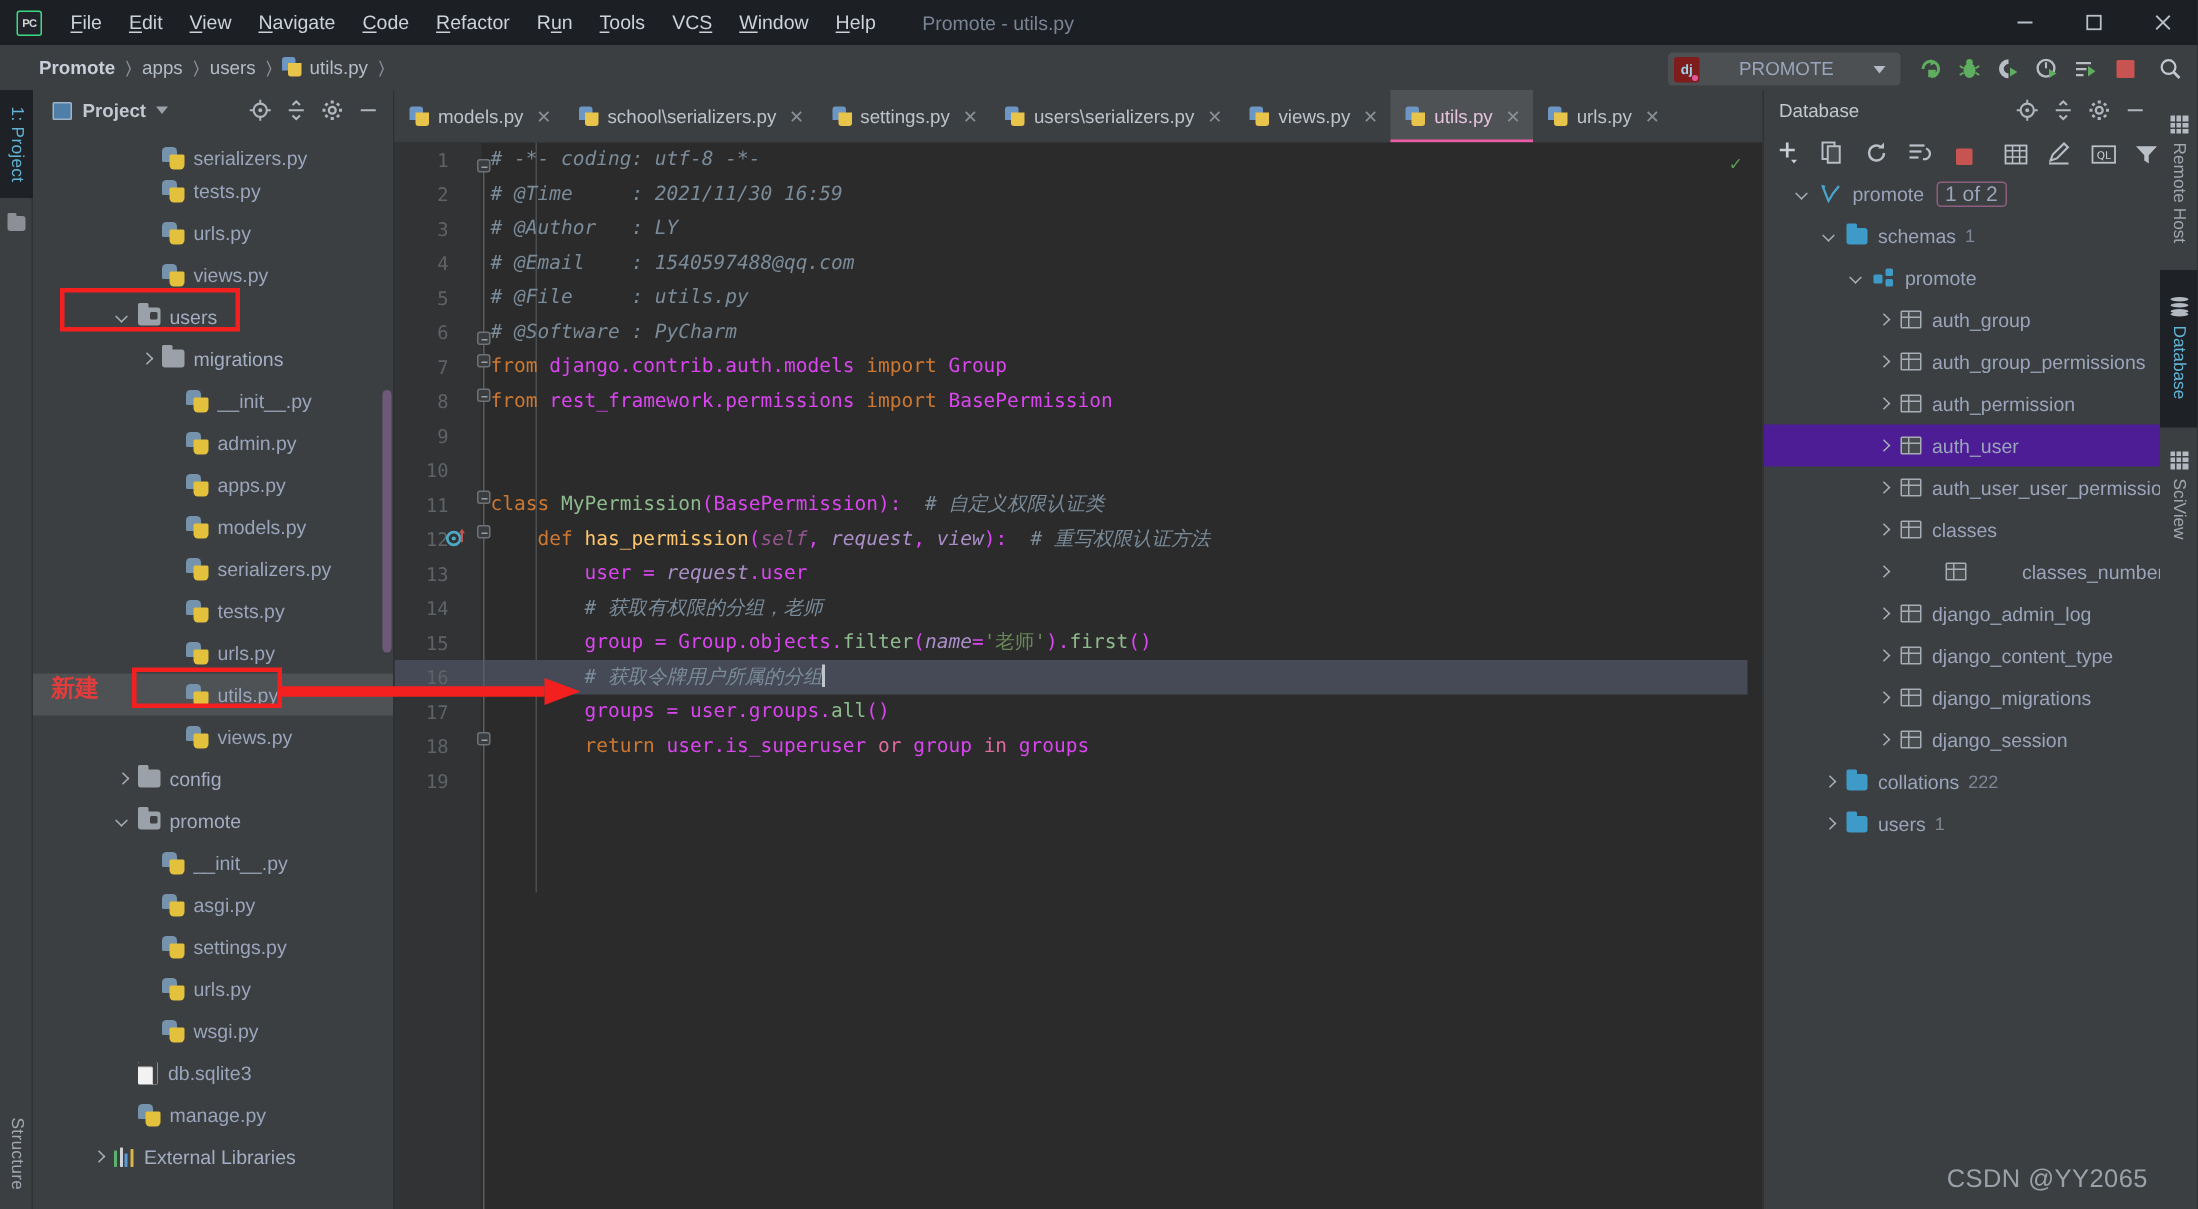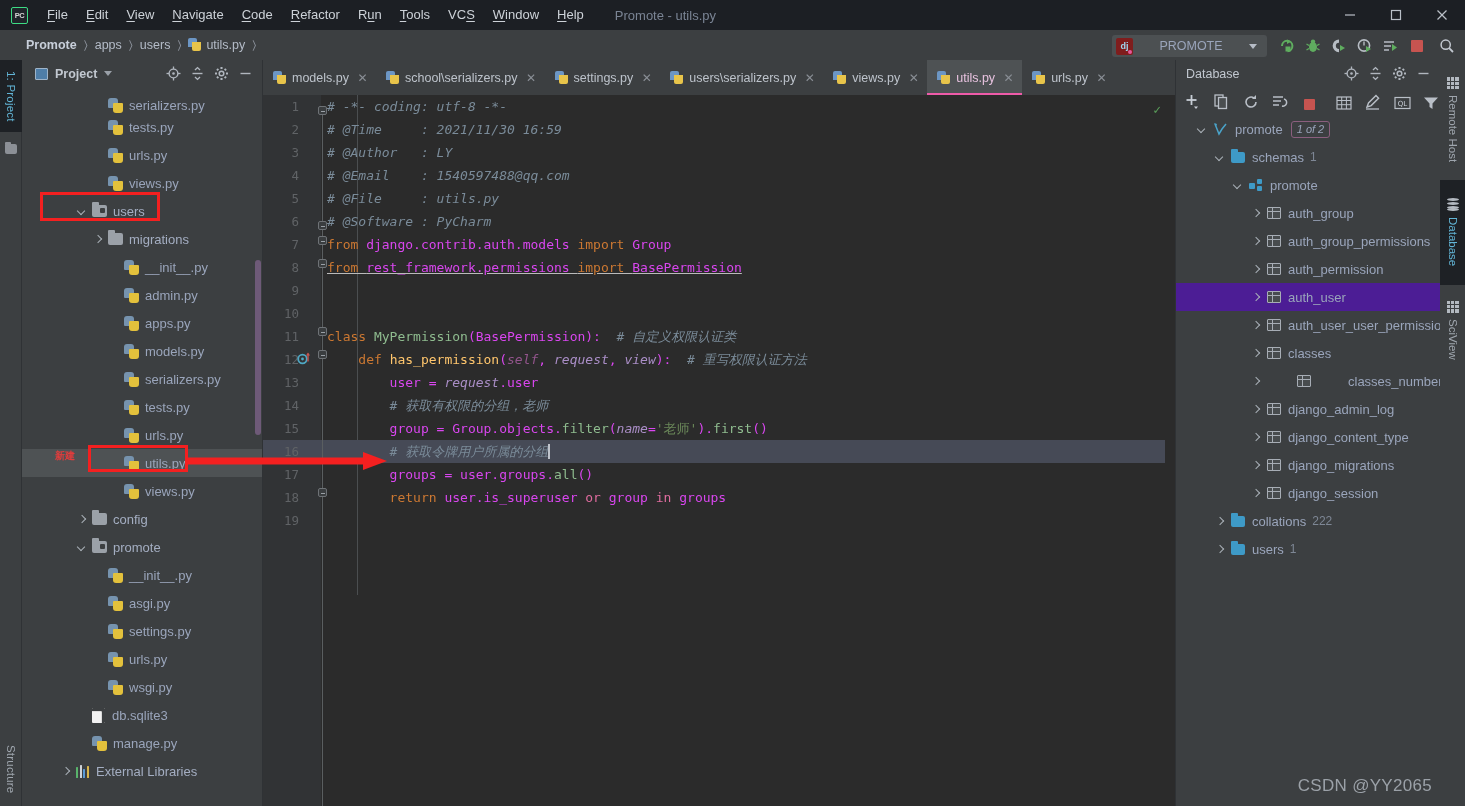--- a/index.html
+++ b/index.html
@@ -198,23 +198,22 @@
   .lib-ico span { position:absolute; bottom:0; width:2.4px; border-radius:0.5px; }
   .lib-ico span:nth-child(1){left:0;height:11px;background:#59b36b;}
   .lib-ico span:nth-child(2){left:3.5px;height:13px;background:#cfd3d8;}
   .lib-ico span:nth-child(3){left:7px;height:9px;background:#5b9bd5;}
   .lib-ico span:nth-child(4){left:10.5px;height:12px;background:#d8b44a;}
 
   .redbox {
     position: absolute; border: 3px solid #f42020; pointer-events: none;
   }
   .xinjian {
-    position: absolute; color: #e23c3c; font-size: 10px; font-weight: bold;
+    position: absolute; color: #e23c3c; font-size: 16px; font-weight: bold;
     font-family: "DejaVu Sans", sans-serif;
-    margin-left: 21px;
   }
   .tree-scrollbar {
     position: absolute; right: 1px; width: 6px; border-radius: 3px;
     background: #6e5a78;
   }
 
   
   .tabsbar {
     position: absolute; top: 60px; left: 263px; width: 912px; height: 35px;
     background: #3c3f41; overflow: hidden;
@@ -318,21 +317,21 @@
   .dbconn {
     width: 15px; height: 14px; flex: none; margin-right: 7px; position: relative;
   }
   .schema-ico {
     width: 14px; height: 13px; flex: none; margin-right: 7px; position: relative;
   }
   .schema-ico i { position:absolute; background:#3e9ac7; border-radius:1px; display:block; }
   .badge-count { color: #7e8795; font-size: 12px; margin-left: 6px; }
   .badge-box {
     margin-left: 8px; padding: 0 5px; height: 17px; line-height: 15px;
-    border: 1px solid #8b5f7e; border-radius: 3px; color: #9aa5bb; font-size: 11px; font-style: italic;
+    border: 1px solid #8b5f7e; border-radius: 3px; color: #9aa5bb; font-size: 14px;
   }
 
   
   .rightbar {
     position: absolute; top: 60px; right: 0; width: 25px; height: 746px; background: #3c3f41;
   }
   .rvtab {
     position: absolute; right: 0; width: 25px;
     writing-mode: vertical-rl; font-size: 11.5px;
     display: flex; align-items: center; justify-content: center; padding: 7px 0;
@@ -702,21 +701,21 @@
     <div class="gutter"></div>
     <div class="indentguide" style="left:94px; top:0; height:500px;"></div>
     <div class="codearea" id="code-lines">
         <div class="cline"><span class="lnum" style="left: -58px;">1</span><span style="position: relative; padding-left: 6px;"><span class="c-com"># -*- coding: utf-8 -*-</span></span></div>
         <div class="cline"><span class="lnum" style="left: -58px;">2</span><span style="position: relative; padding-left: 6px;"><span class="c-com"># @Time     : 2021/11/30 16:59</span></span></div>
         <div class="cline"><span class="lnum" style="left: -58px;">3</span><span style="position: relative; padding-left: 6px;"><span class="c-com"># @Author   : LY</span></span></div>
         <div class="cline"><span class="lnum" style="left: -58px;">4</span><span style="position: relative; padding-left: 6px;"><span class="c-com"># @Email    : 1540597488@qq.com</span></span></div>
         <div class="cline"><span class="lnum" style="left: -58px;">5</span><span style="position: relative; padding-left: 6px;"><span class="c-com"># @File     : utils.py</span></span></div>
         <div class="cline"><span class="lnum" style="left: -58px;">6</span><span style="position: relative; padding-left: 6px;"><span class="c-com"># @Software : PyCharm</span></span></div>
         <div class="cline"><span class="lnum" style="left: -58px;">7</span><span style="position: relative; padding-left: 6px;"><span class="c-kw">from </span><span class="c-txt">django.contrib.auth.models </span><span class="c-kw">import </span><span class="c-txt">Group</span></span></div>
-        <div class="cline"><span class="lnum" style="left: -58px;">8</span><span style="position: relative; padding-left: 6px; text-decoration: underline;"><span class="c-kw">from </span><span class="c-txt">rest_framework.permissions </span><span class="c-kw">import </span><span class="c-txt">BasePermission</span></span></div>
+        <div class="cline"><span class="lnum" style="left: -58px;">8</span><span style="position: relative; padding-left: 6px;"><span class="c-kw">from </span><span class="c-txt">rest_framework.permissions </span><span class="c-kw">import </span><span class="c-txt">BasePermission</span></span></div>
         <div class="cline"><span class="lnum" style="left: -58px;">9</span><span style="position: relative; padding-left: 6px;"></span></div>
         <div class="cline"><span class="lnum" style="left: -58px;">10</span><span style="position: relative; padding-left: 6px;"></span></div>
         <div class="cline"><span class="lnum" style="left: -58px;">11</span><span style="position: relative; padding-left: 6px;"><span class="c-kw">class </span><span class="c-meth">MyPermission</span><span class="c-txt">(BasePermission):</span><span class="c-com">  # 自定义权限认证类</span></span></div>
         <div class="cline"><span class="lnum" style="left: -58px;">12</span><span style="position: relative; padding-left: 6px;"><span class="c-kw">    def </span><span class="c-fn">has_permission</span><span class="c-txt">(</span><span class="c-self">self</span><span class="c-txt">, </span><span class="c-param">request</span><span class="c-txt">, </span><span class="c-param">view</span><span class="c-txt">):</span><span class="c-com">  # 重写权限认证方法</span></span></div>
         <div class="cline"><span class="lnum" style="left: -58px;">13</span><span style="position: relative; padding-left: 6px;"><span class="c-txt">        user = </span><span class="c-param">request</span><span class="c-txt">.user</span></span></div>
         <div class="cline"><span class="lnum" style="left: -58px;">14</span><span style="position: relative; padding-left: 6px;"><span class="c-com">        # 获取有权限的分组，老师</span></span></div>
         <div class="cline"><span class="lnum" style="left: -58px;">15</span><span style="position: relative; padding-left: 6px;"><span class="c-txt">        group = Group.objects.</span><span class="c-meth">filter</span><span class="c-txt">(</span><span class="c-param">name</span><span class="c-txt">=</span><span class="c-str">'老师'</span><span class="c-txt">).</span><span class="c-meth">first</span><span class="c-txt">()</span></span></div>
         <div class="cline"><div class="curline-bg" style="left: -58px;"></div><span class="lnum" style="left: -58px;">16</span><span style="position: relative; padding-left: 6px;"><span class="c-com">        # 获取令牌用户所属的分组</span><span class="caret"></span></span></div>
         <div class="cline"><span class="lnum" style="left: -58px;">17</span><span style="position: relative; padding-left: 6px;"><span class="c-txt">        groups = user.groups.</span><span class="c-meth">all</span><span class="c-txt">()</span></span></div>
         <div class="cline"><span class="lnum" style="left: -58px;">18</span><span style="position: relative; padding-left: 6px;"><span class="c-kw">        return </span><span class="c-txt">user.is_superuser </span><span class="c-kw2">or </span><span class="c-txt">group </span><span class="c-kw2">in </span><span class="c-txt">groups</span></span></div>

